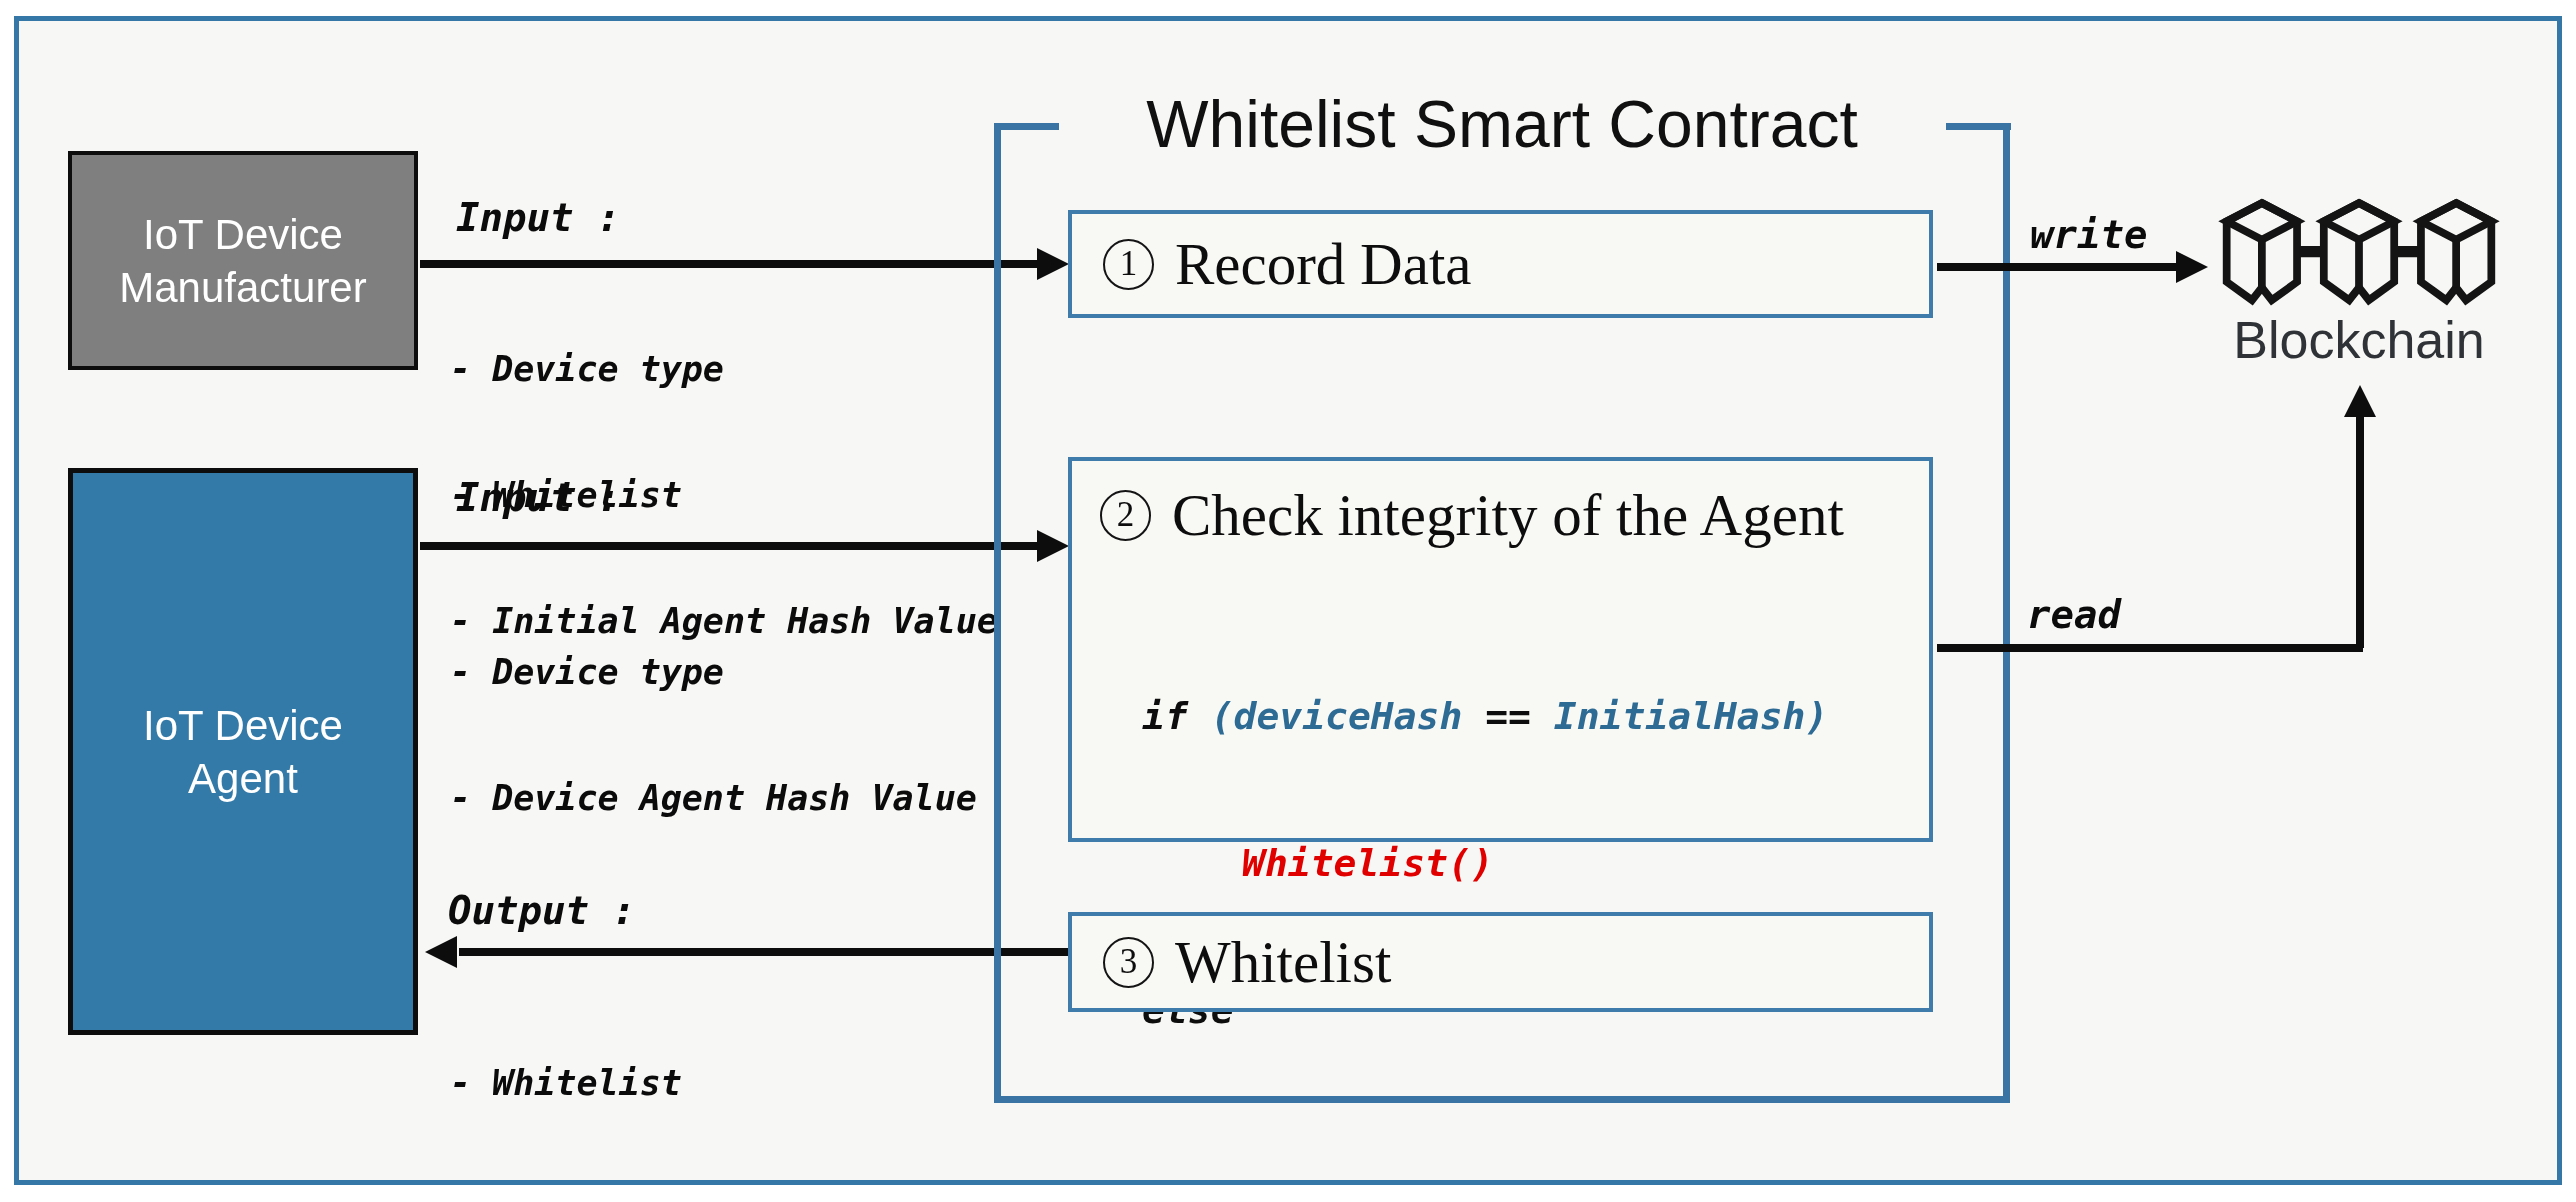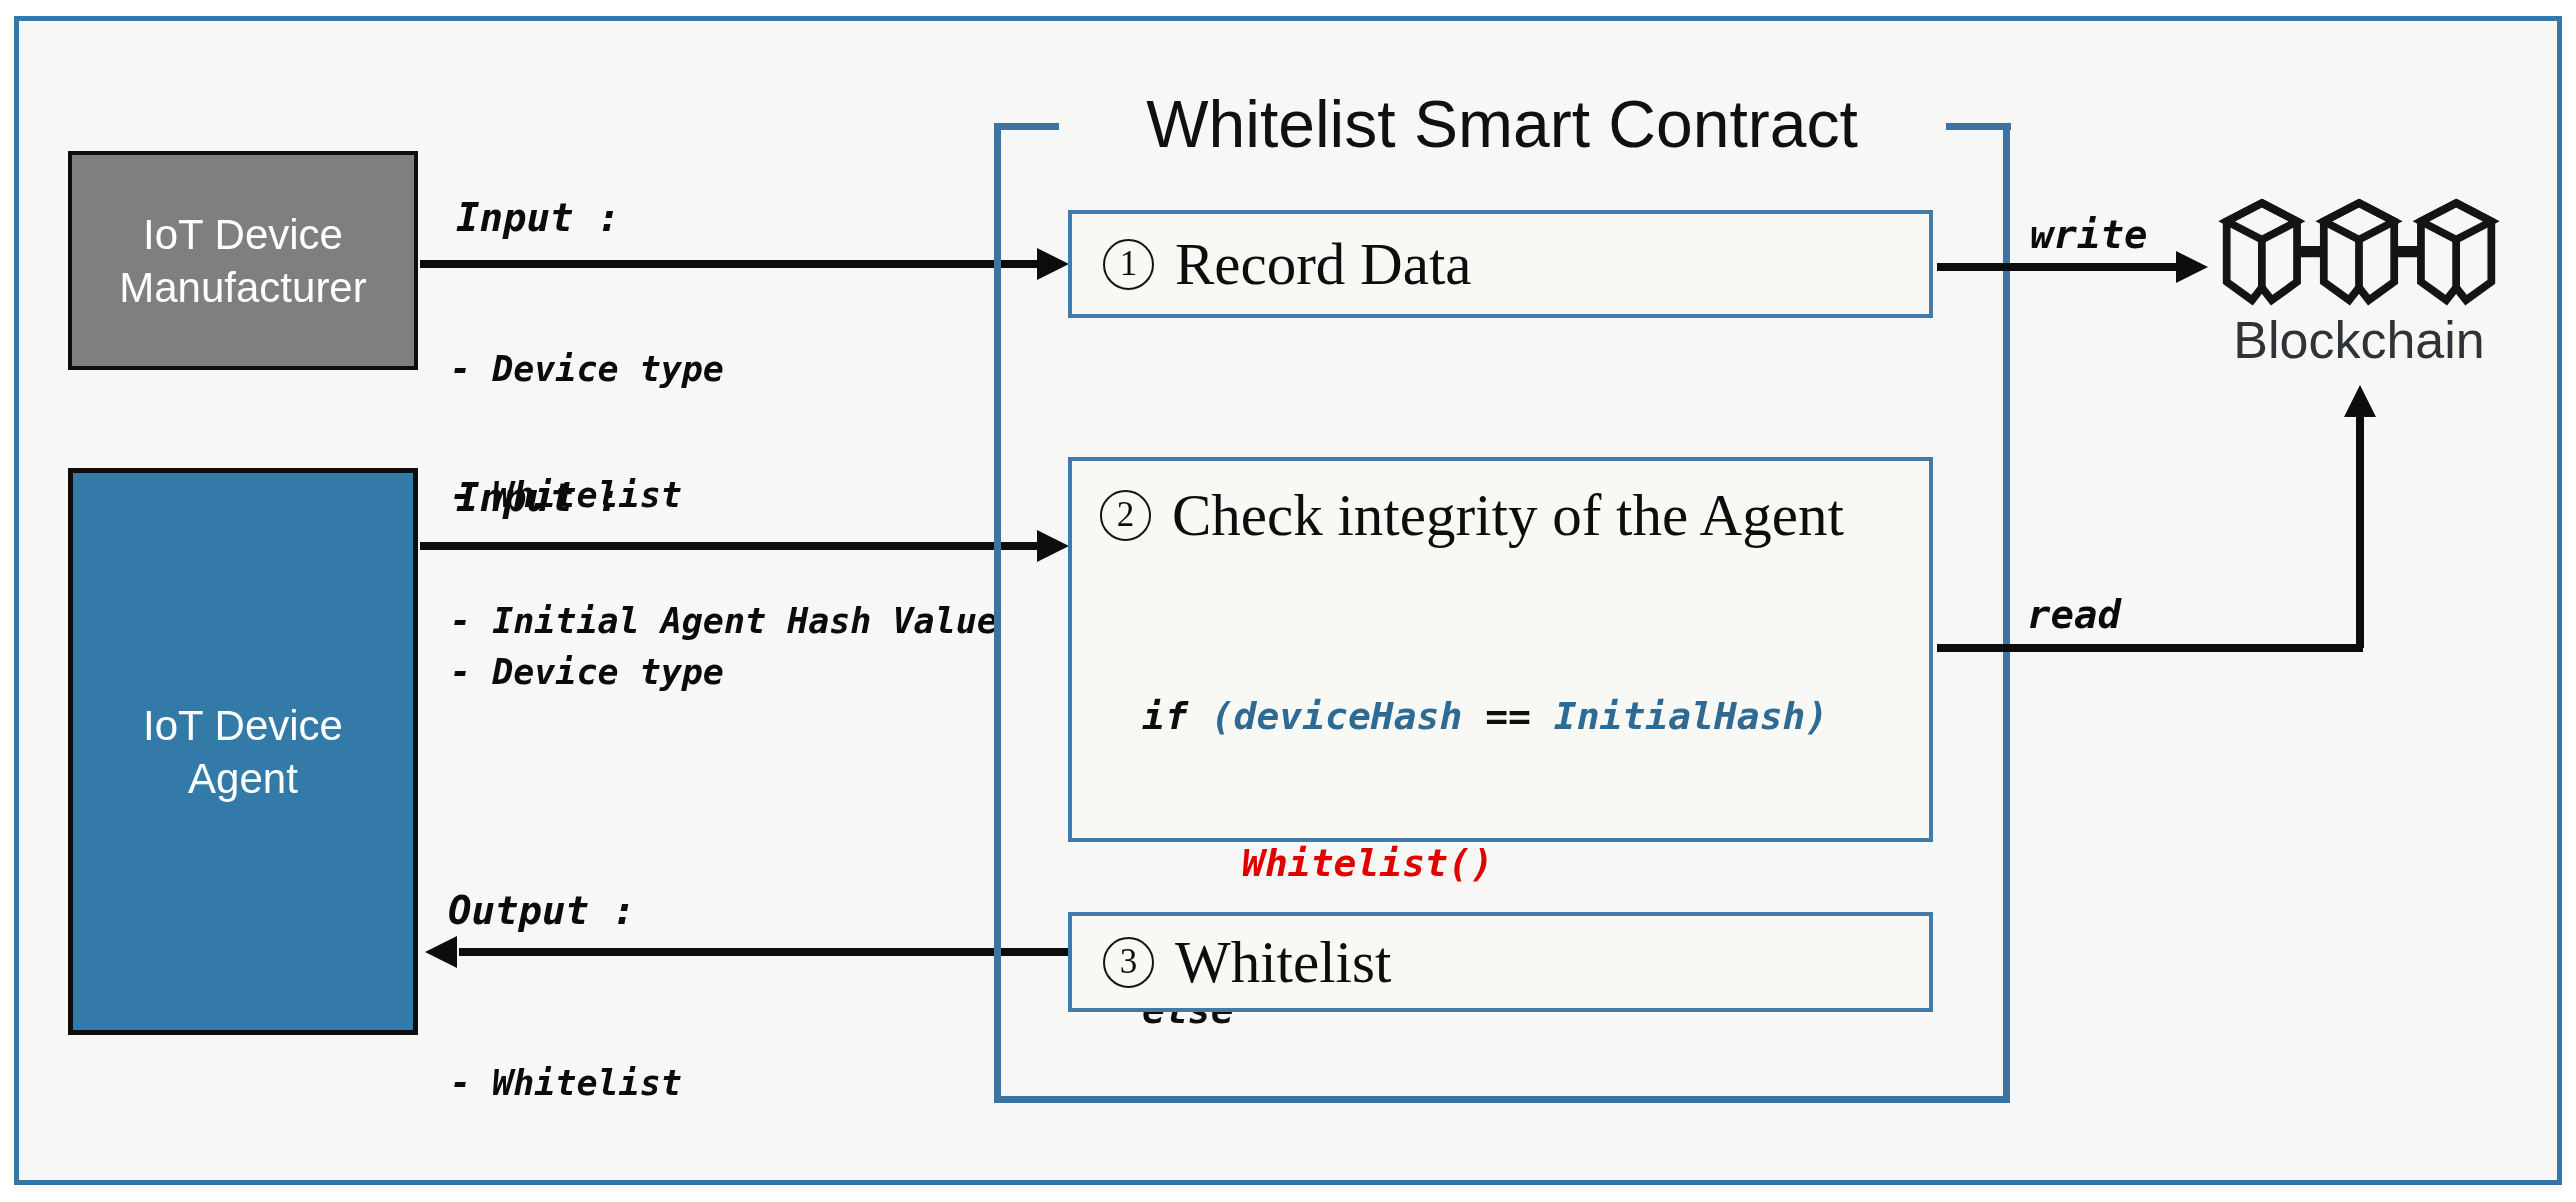--- a/index.html
+++ b/index.html
@@ -82,20 +82,21 @@
 <div class="abs mono io-label" style="left:456px;top:198px;">Input :</div>
 <div class="abs mono io-items" style="left:450px;top:264px;">
   <div>- Device type</div>
   <div>- Whitelist</div>
   <div>- Initial Agent Hash Value</div>
 </div>
 
 <div class="abs mono io-label" style="left:456px;top:478px;">Input :</div>
 <div class="abs mono io-items" style="left:450px;top:567px;">
   <div>- Device type</div>
+  <div>- Device Agent Hash Value</div>
 </div>
 
 <div class="abs mono io-label" style="left:448px;top:891px;">Output :</div>
 <div class="abs mono io-items" style="left:450px;top:978px;">
   <div>- Whitelist</div>
 </div>
 
 <div class="abs shaft" style="left:420px;top:260px;width:619px;height:8.4px;"></div>
 <div class="abs ah-right" style="left:1037px;top:248px;"></div>
 

